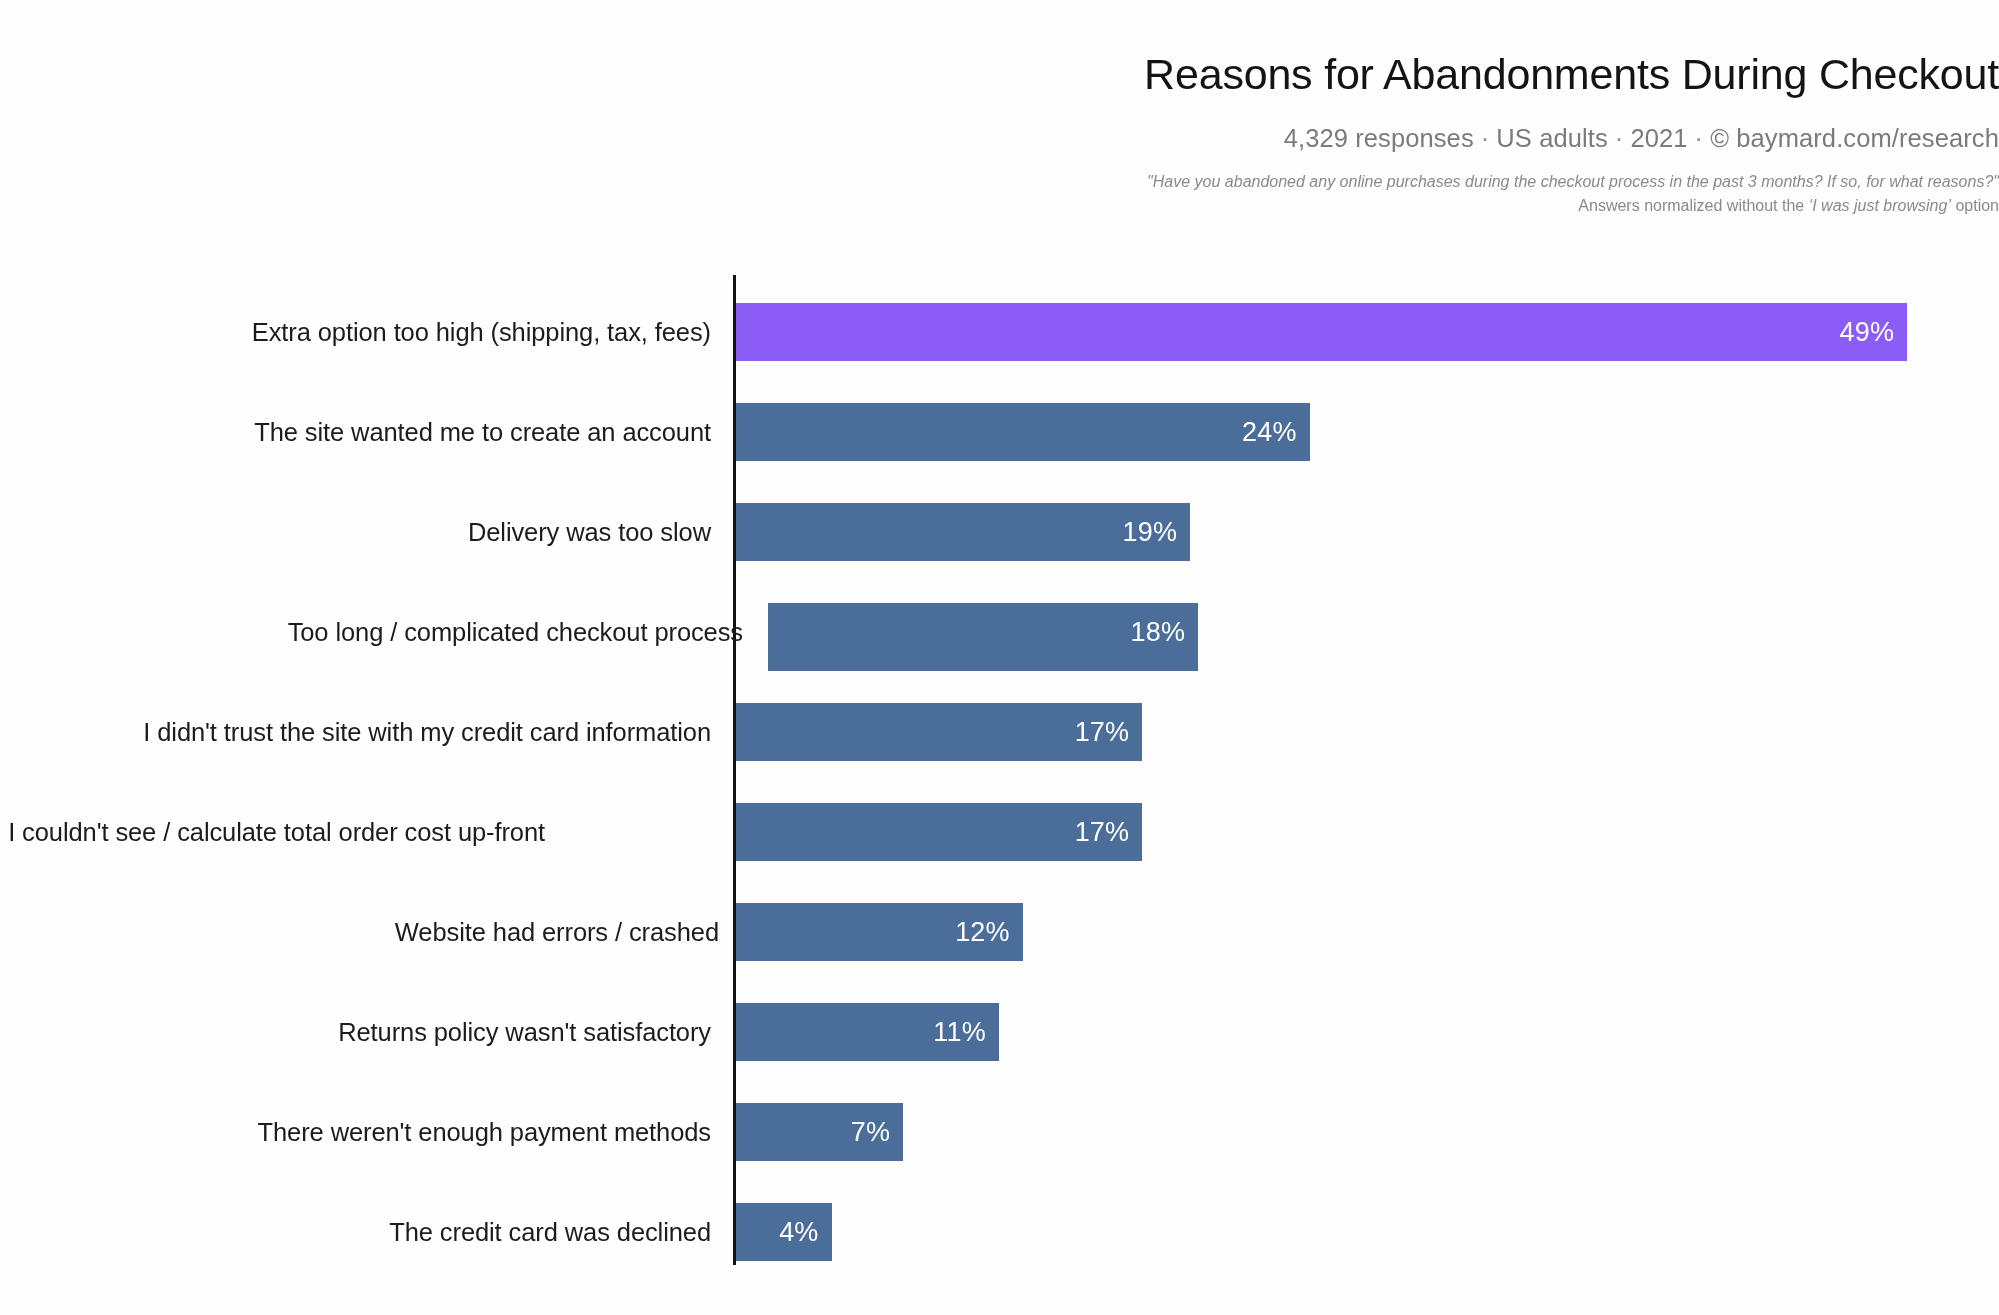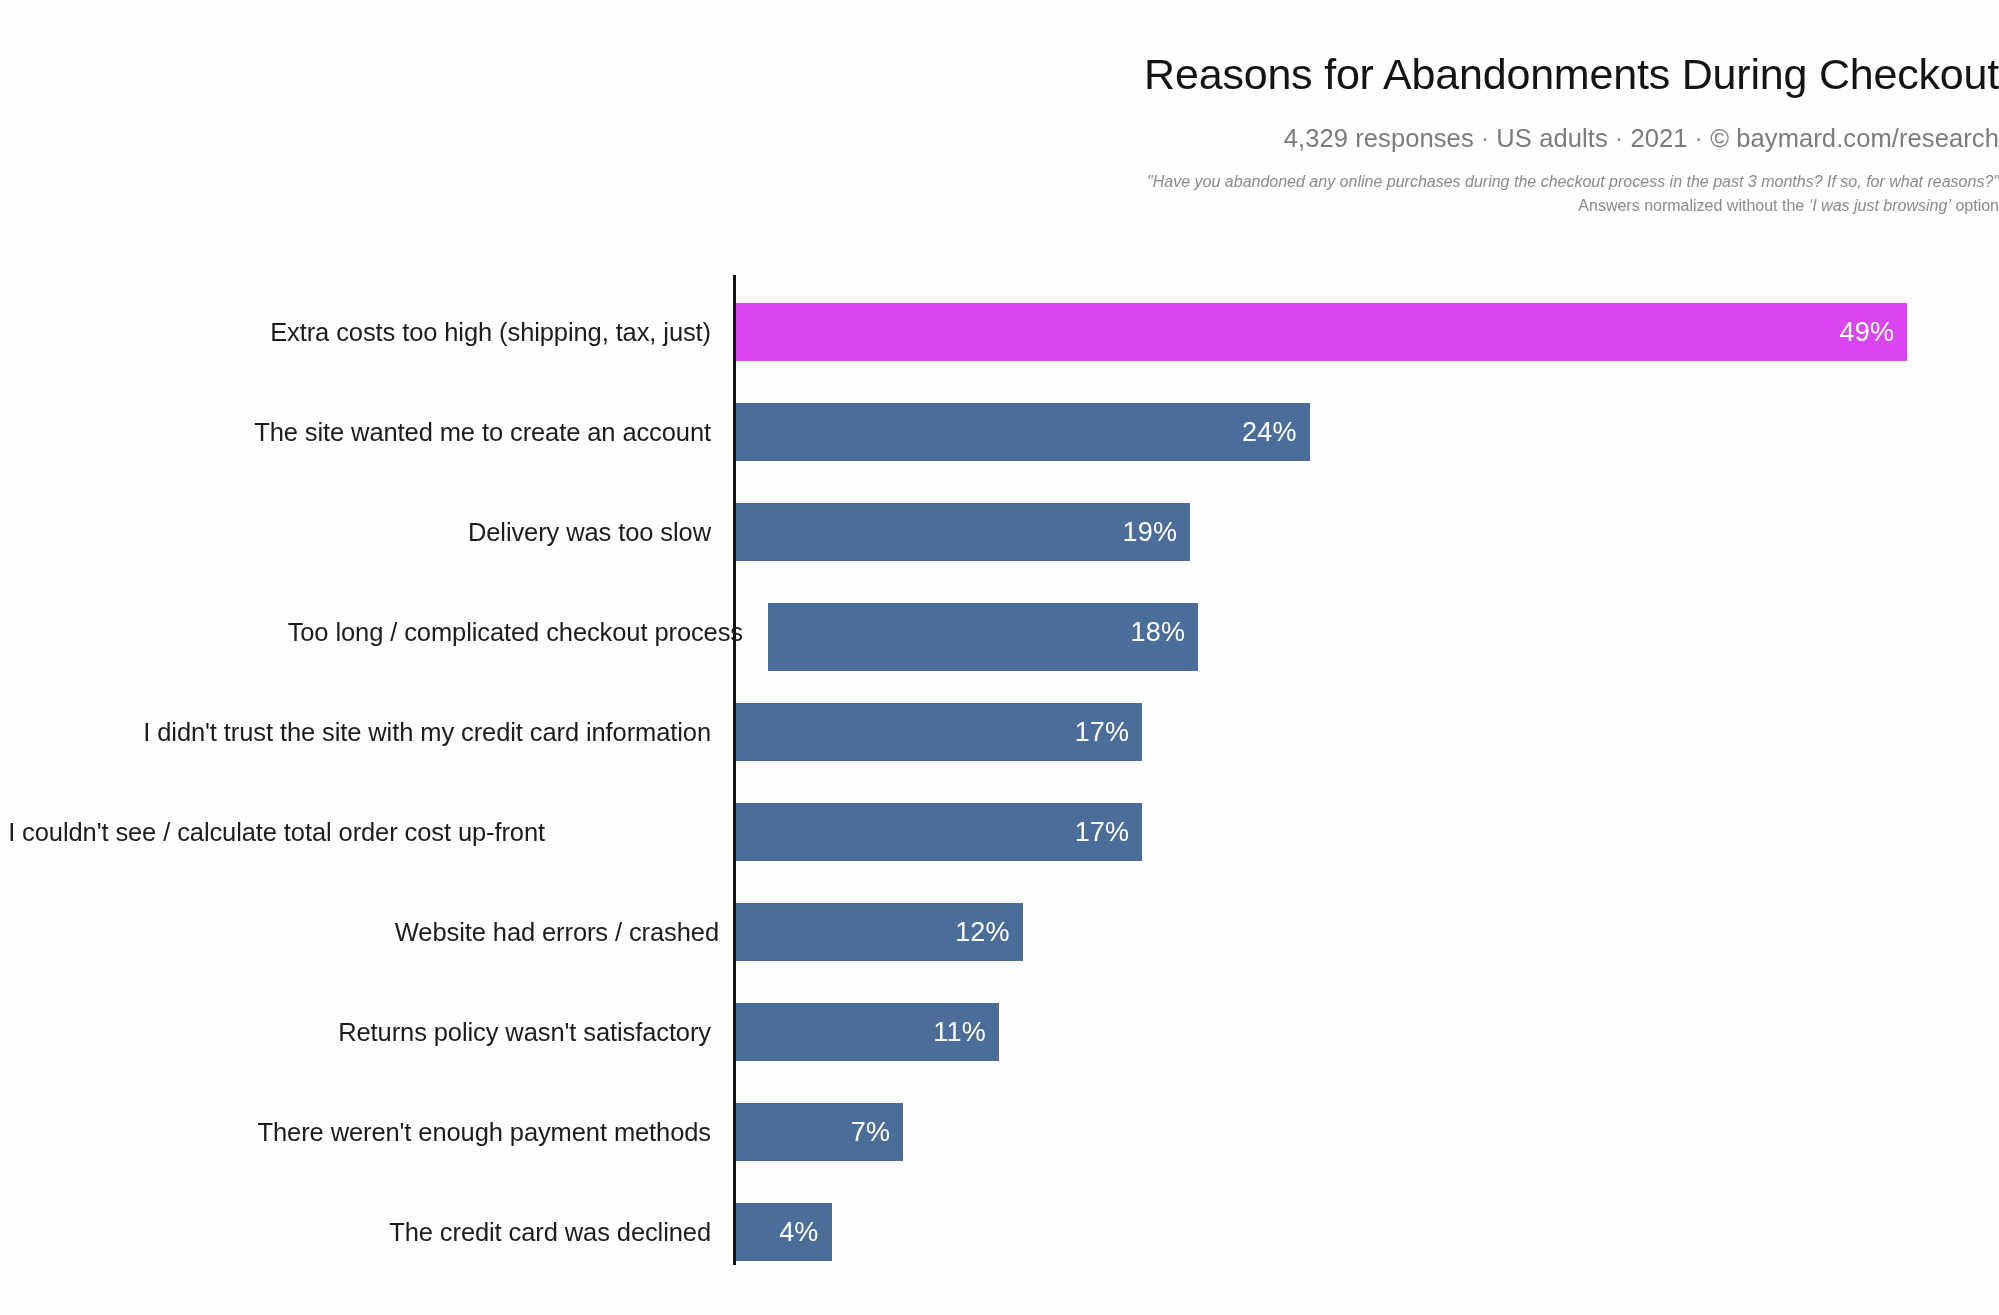--- a/index.html
+++ b/index.html
@@ -136,22 +136,22 @@
 
     <div class="chart-note">
       <div class="q">"Have you abandoned any online purchases during the checkout process in the past 3 months? If so, for what reasons?"</div>
       <div><span>Answers normalized without the </span><span class="opt">‘I was just browsing’</span><span> option</span></div>
     </div>
   </div>
 
   <div class="plot" id="plot">
     <div class="axis-line"></div>
   <div class="bar-row" style="top: 303px; width: 1999px;">
-        <div class="cat-label">Extra costs too high (shipping, tax, just)</div>
-        <div class="bar" style="width: 1171.1px; background: #d946ef; height: 58px;">
+        <div class="cat-label">Extra option too high (shipping, tax, fees)</div>
+        <div class="bar" style="width: 1171.1px; background: #8b5cf6; height: 58px;">
           <span class="bar-value">49%</span>
         </div>
       </div>
       <div class="bar-row" style="top: 403px; width: 1999px;">
         <div class="cat-label">The site wanted me to create an account</div>
         <div class="bar" style="width: 573.6px; background: rgb(74, 109, 153); height: 58px;">
           <span class="bar-value">24%</span>
         </div>
       </div>
       <div class="bar-row" style="top: 503px; width: 1999px;">

